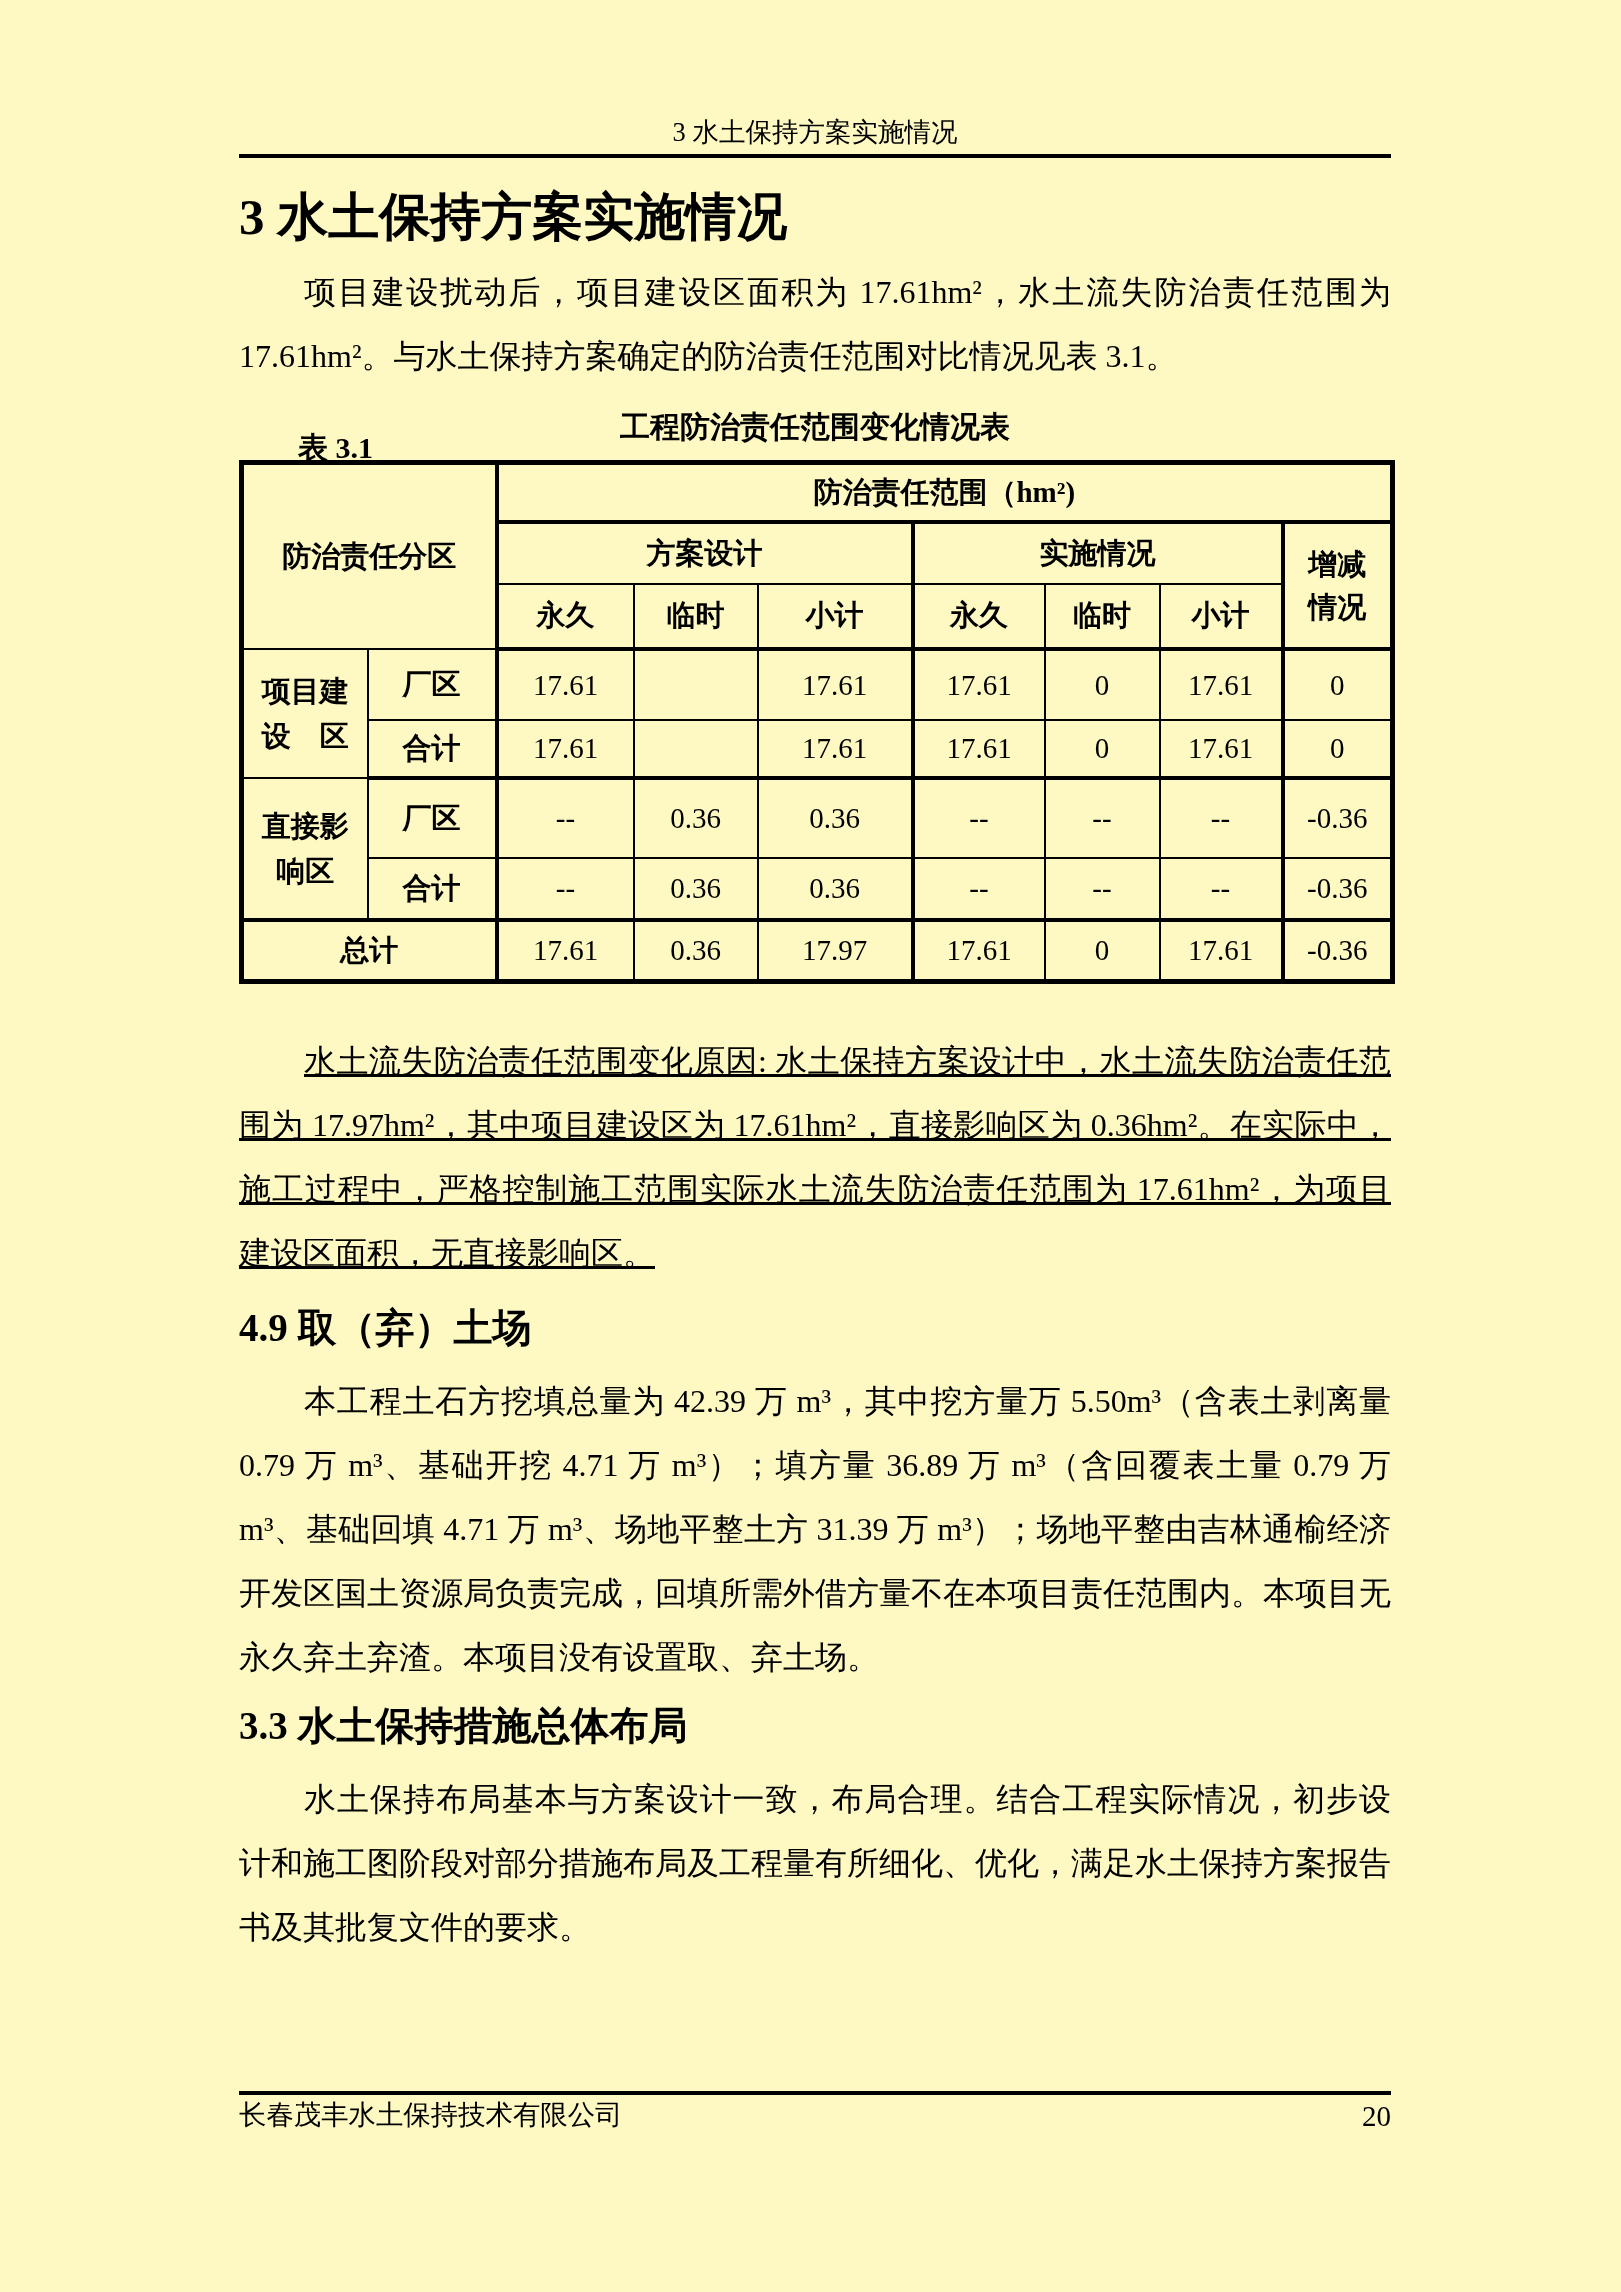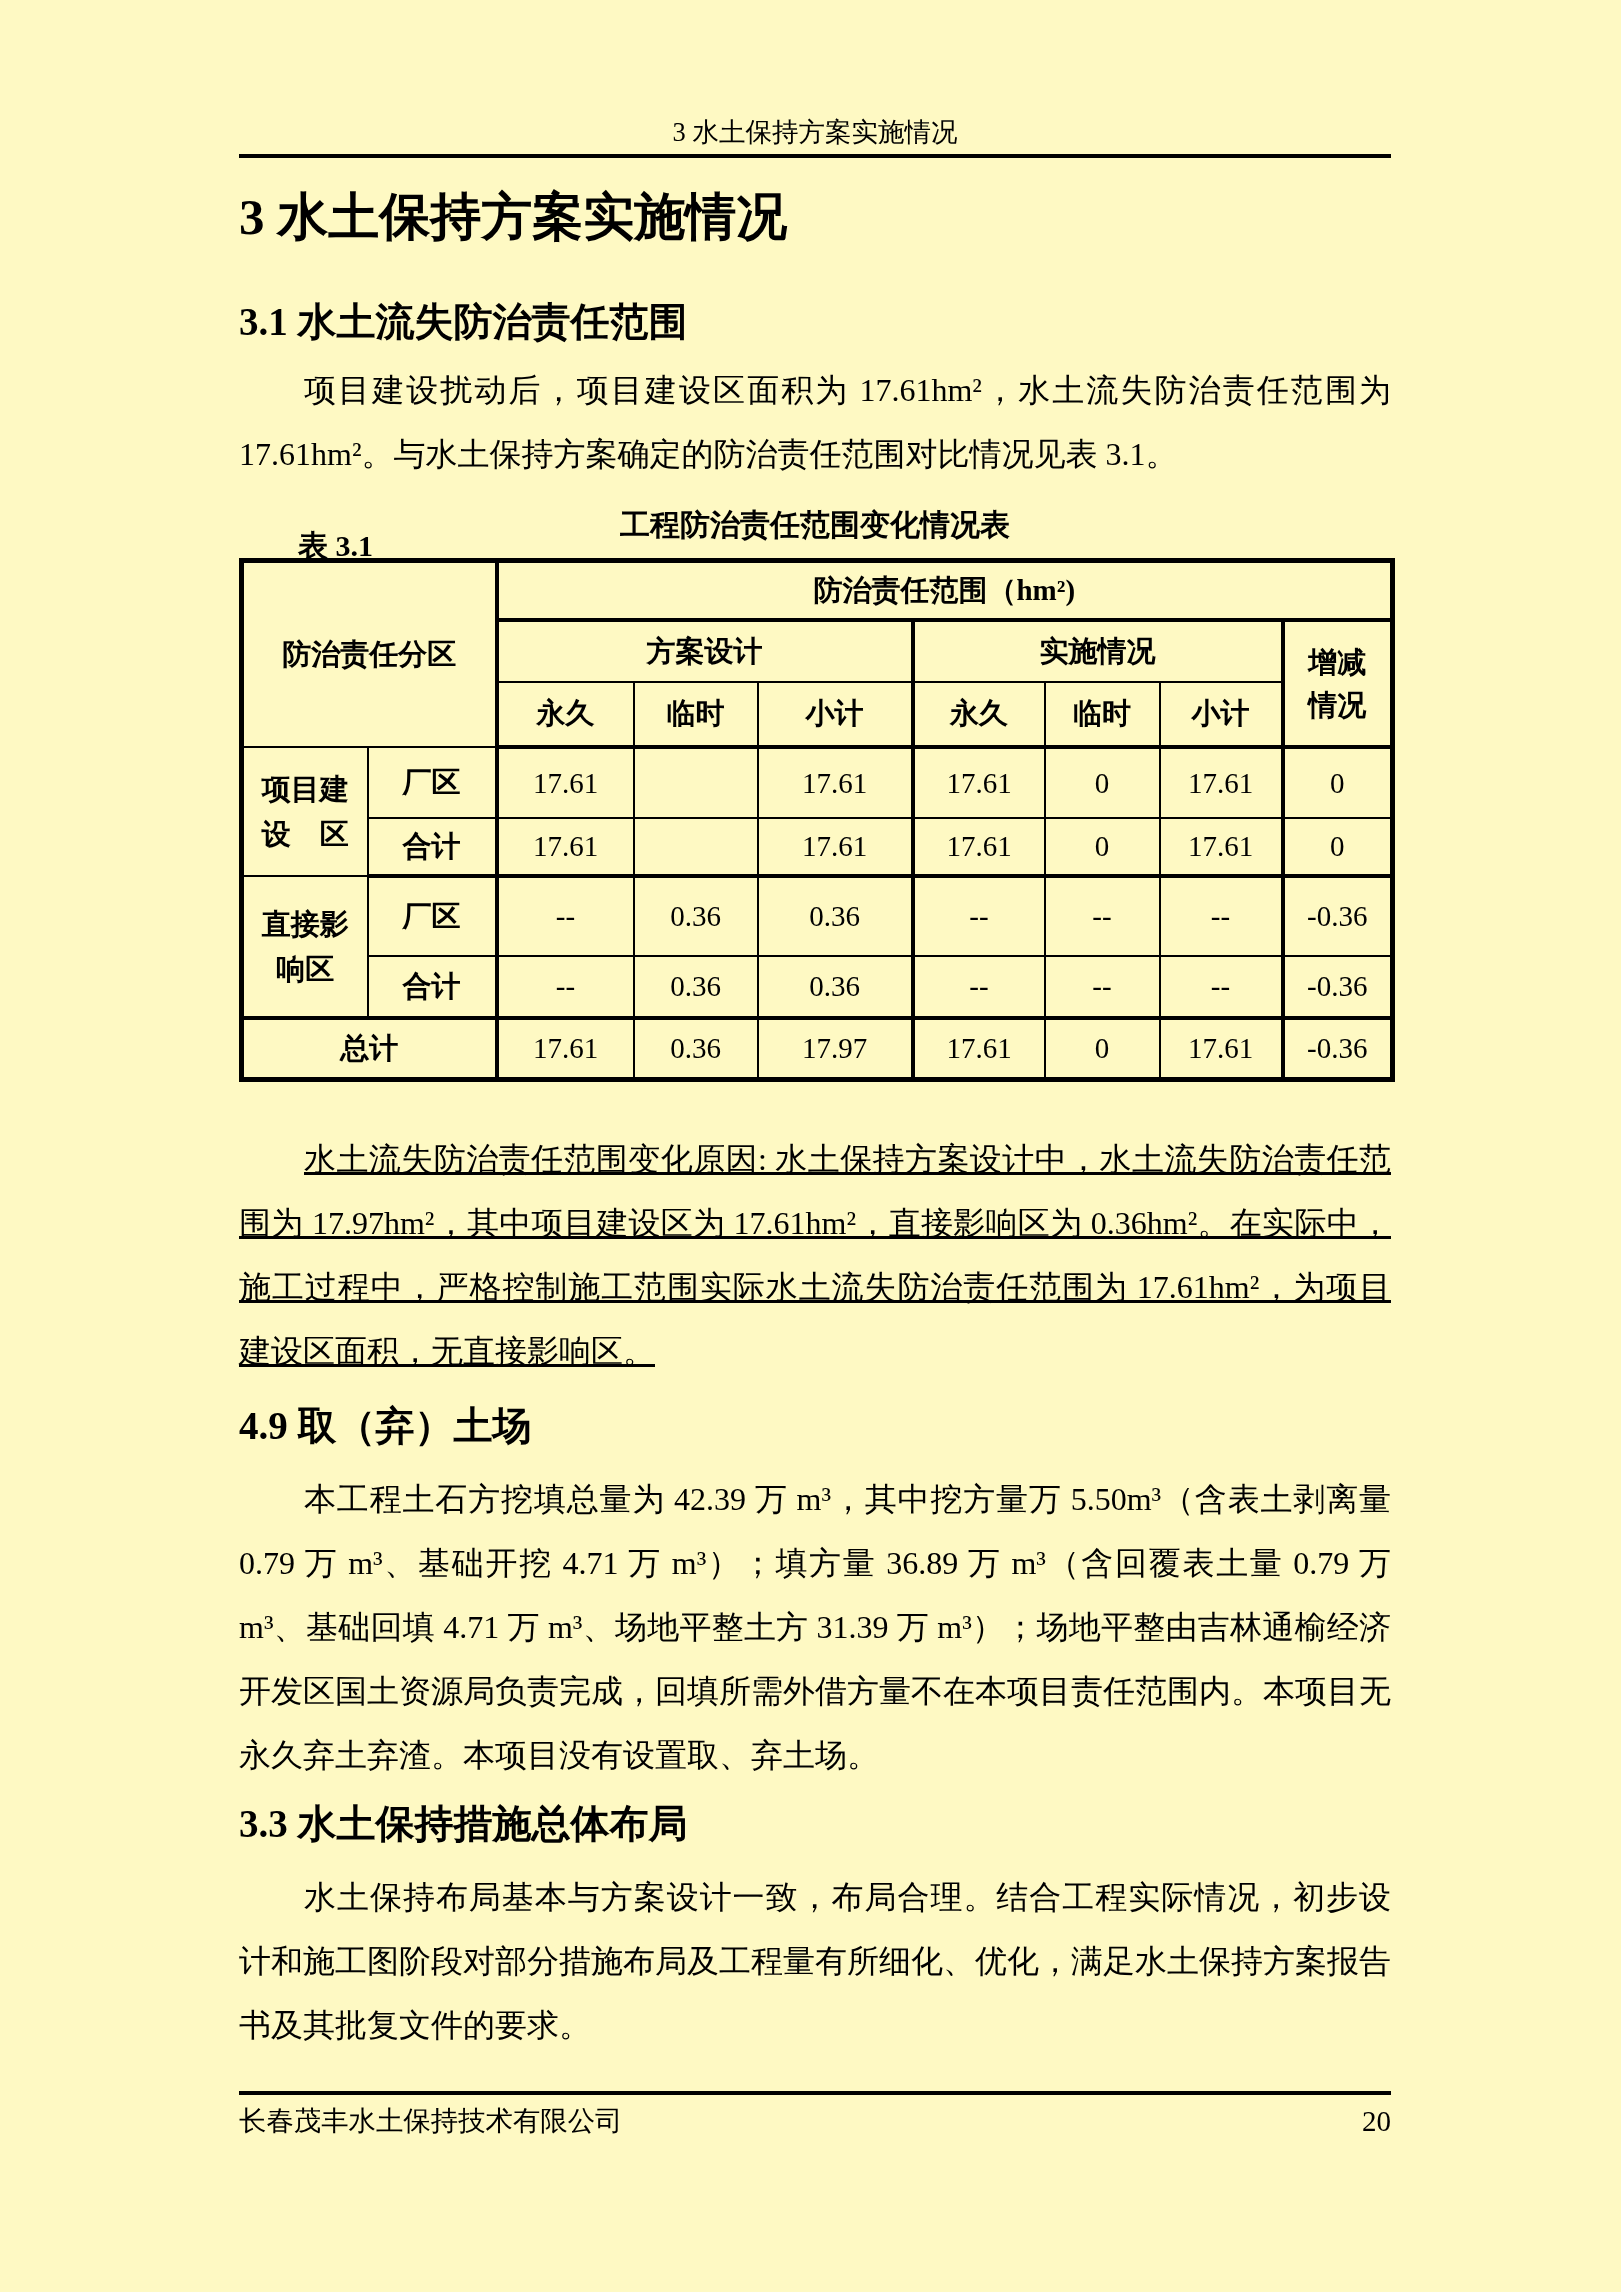--- a/index.html
+++ b/index.html
@@ -40,37 +40,36 @@
   table.t31 td.bR { border-right-width:4.9px; }
   table.t31 td.bB { border-bottom-width:4.9px; }
   table.t31 td.narrow { padding:0 11.8px; line-height:43px; }
   .zone-line { display:block; line-height:45px; font-weight:700; }
   tr.hr1 { height:60px; } tr.hr2 { height:62px; } tr.hr3 { height:65px; }
   tr.dr1 { height:71px; } tr.dr2 { height:58px; } tr.dr3 { height:80px; }
   tr.dr4 { height:62px; } tr.dr5 { height:61px; }
 
   .page-footer {
     position:absolute; left:239px; right:230px; top:2091px;
-    border-top:4.9px solid #000; padding-top:8px;
-    display:flex; justify-content:space-between; align-items:center;
+    border-top:4.9px solid #000; padding-top:2px;
+    display:flex; justify-content:space-between; align-items:flex-end;
     font-size:27.4px;
   }
   .footer-page-num { font-size:29px; }
 </style>
 </head>
 <body>
 
 <div class="page">
 
   <div class="running-header">3 水土保持方案实施情况</div>
   <hr class="header-rule">
 
   <div class="doc-title">3 水土保持方案实施情况</div>
 
-  <div class="sec-heading">3.1 水土流失防治责任范围</div>
   <p class="body-para">项目建设扰动后，项目建设区面积为 17.61hm²，水土流失防治责任范围为 17.61hm²。与水土保持方案确定的防治责任范围对比情况见表 3.1。</p>
 
   <div class="table-caption">
     <span class="caption-label">表 3.1</span>
     <div class="caption-title">工程防治责任范围变化情况表</div>
   </div>
 
   <table class="t31">
     <colgroup>
       <col style="width:126px">

